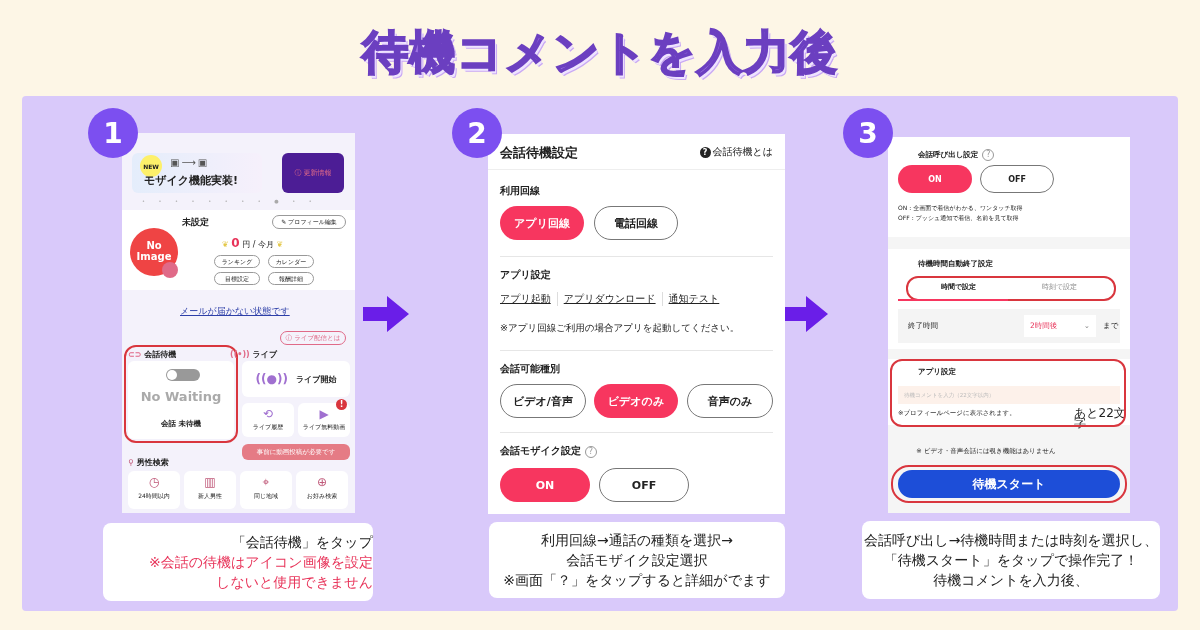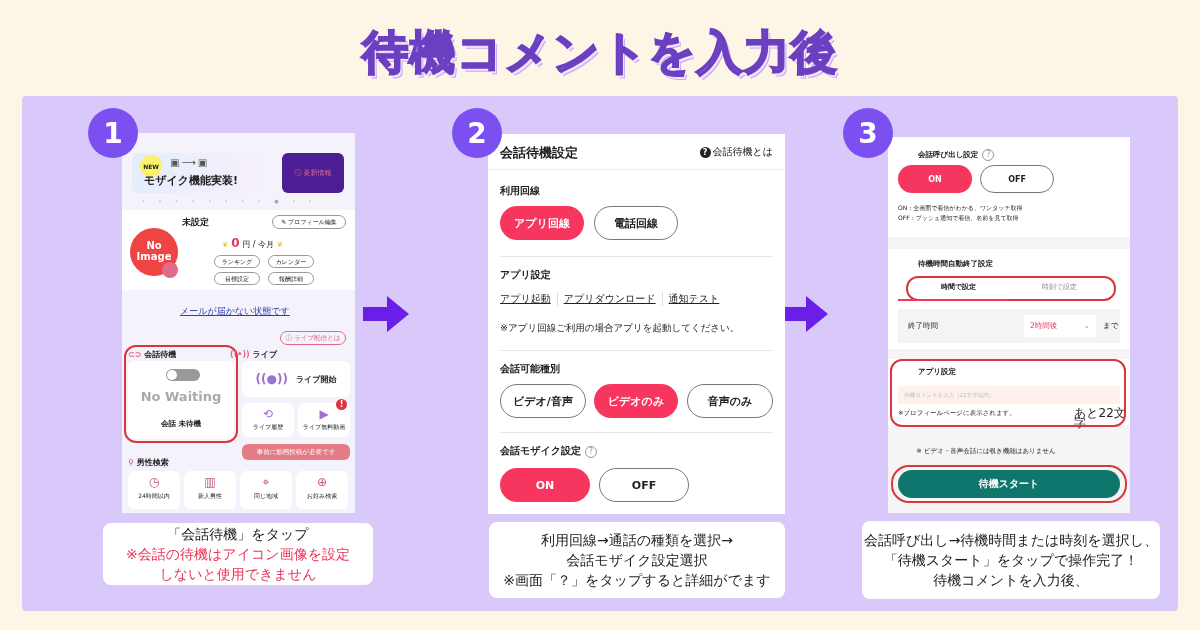--- a/index.html
+++ b/index.html
@@ -82,21 +82,21 @@
   .tabs3 div { flex: 1; text-align: center; line-height: 20px; }
   .tabs3 .active { font-weight: bold; }
   .tabs3 .inactive { color: #888; }
   .tab-underline { position: absolute; left: 10px; top: 162px; width: 110px; height: 2px; background: #f7365f; }
   .endtime { position: absolute; left: 10px; top: 172px; width: 222px; height: 34px; background: #f4f4f4; }
   .endtime .lbl { position: absolute; left: 10px; top: 12px; font-size: 7.5px; }
   .endtime .sel { position: absolute; left: 126px; top: 6px; width: 72px; height: 22px; background: #fff; font-size: 7.5px; color: #e8345a; padding-left: 6px; line-height: 22px; }
   .endtime .sel .chev { position: absolute; right: 6px; color: #888; }
   .endtime .made { position: absolute; left: 205px; top: 12px; font-size: 7.5px; }
   .comment-input { position: absolute; left: 10px; top: 249px; width: 222px; height: 18px; background: #fdf1ea; font-size: 5.5px; color: #bbb; padding-left: 6px; line-height: 18px; }
-  .start-btn { position: absolute; left: 10px; top: 333px; width: 222px; height: 28px; border-radius: 14px; background: #0f766e; color: #fff; font-size: 10px; font-weight: bold; display: flex; align-items: center; justify-content: center; }
+  .start-btn { position: absolute; left: 10px; top: 333px; width: 222px; height: 28px; border-radius: 14px; background: #1d4ed8; color: #fff; font-size: 12px; font-weight: bold; display: flex; align-items: center; justify-content: center; }
 </style>
 </head>
 <body>
 
 <div class="title">待機コメントを入力後</div>
 <div class="panel-bg"></div>
 
 <div class="step-num" style="left:88px;top:108px;">1</div>
 <div class="step-num" style="left:452px;top:108px;">2</div>
 <div class="step-num" style="left:843px;top:108px;">3</div>
@@ -182,21 +182,21 @@
   <div class="search-tile" style="left:118px;">
     <span class="ic">⌖</span>
     <span>同じ地域</span>
   </div>
   <div class="search-tile" style="left:174px;">
     <span class="ic">⊕</span>
     <span>お好み検索</span>
   </div>
 </div>
 
-<div class="caption" style="left:103px;top:523px;width:270px;height:62px;">
+<div class="caption" style="left:103px;top:523px;width:270px;height:78px;text-align:right;">
   <div>「会話待機」をタップ</div>
   <div class="red">※会話の待機はアイコン画像を設定</div>
   <div class="red">しないと使用できません</div>
 </div>
 
 <div class="phone" id="p2">
   <div class="p2-head">
     <div class="t">会話待機設定</div>
     <div class="h"><span class="qdot">?</span><span>会話待機とは</span></div>
   </div>

